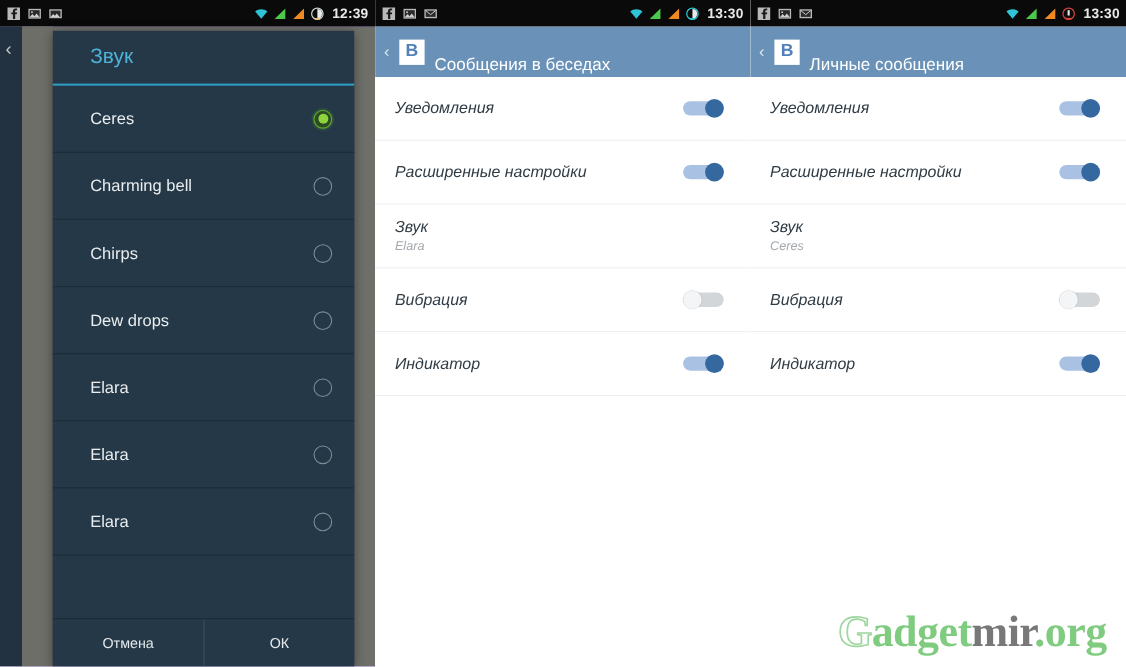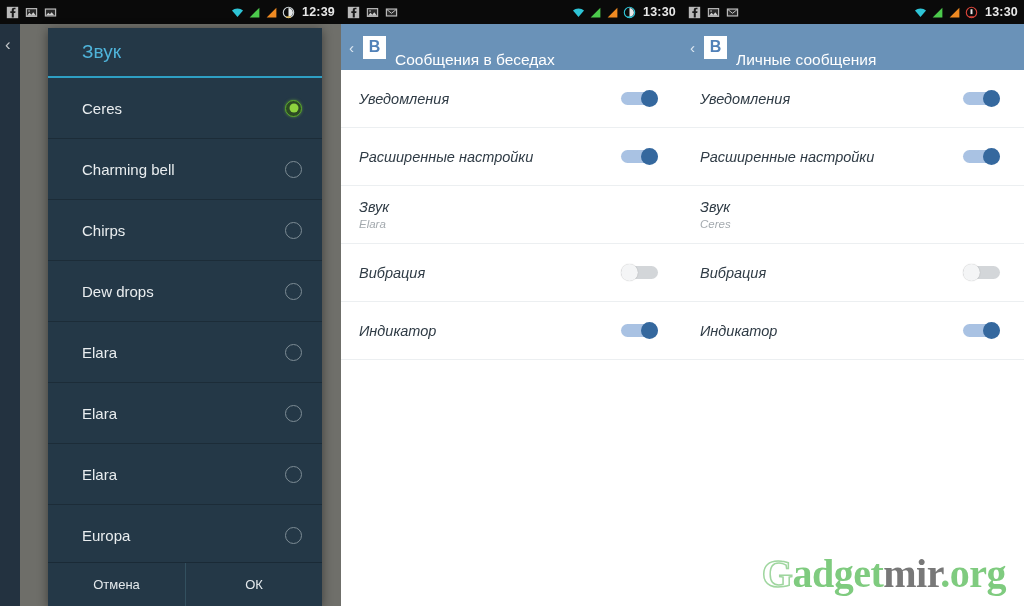--- a/index.html
+++ b/index.html
@@ -242,24 +242,20 @@
           <span class="radio"></span>
         </div>
         <div class="sound-row">
           <span class="sound-label">Elara</span>
           <span class="radio"></span>
         </div>
         <div class="sound-row">
           <span class="sound-label">Elara</span>
           <span class="radio"></span>
         </div>
-        <div class="sound-row">
-          <span class="sound-label">Europa</span>
-          <span class="radio"></span>
-        </div>
 
       </div>
       <div class="dialog-buttons">
         <div class="dlg-btn">Отмена</div>
         <div class="dlg-btn">ОК</div>
       </div>
     </div>
   </div>
 
   <div class="panel panel-2">

